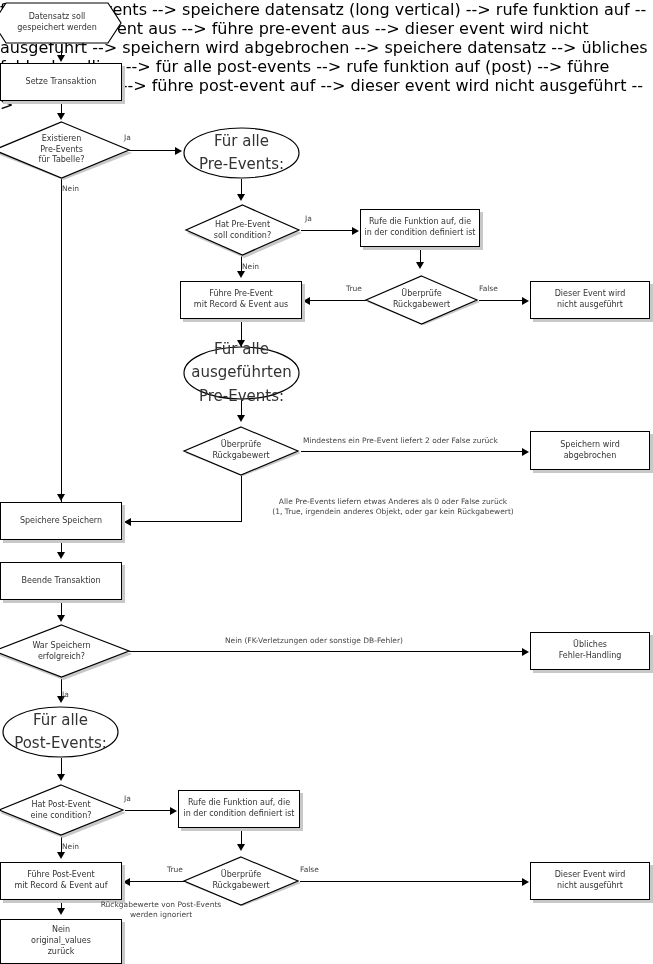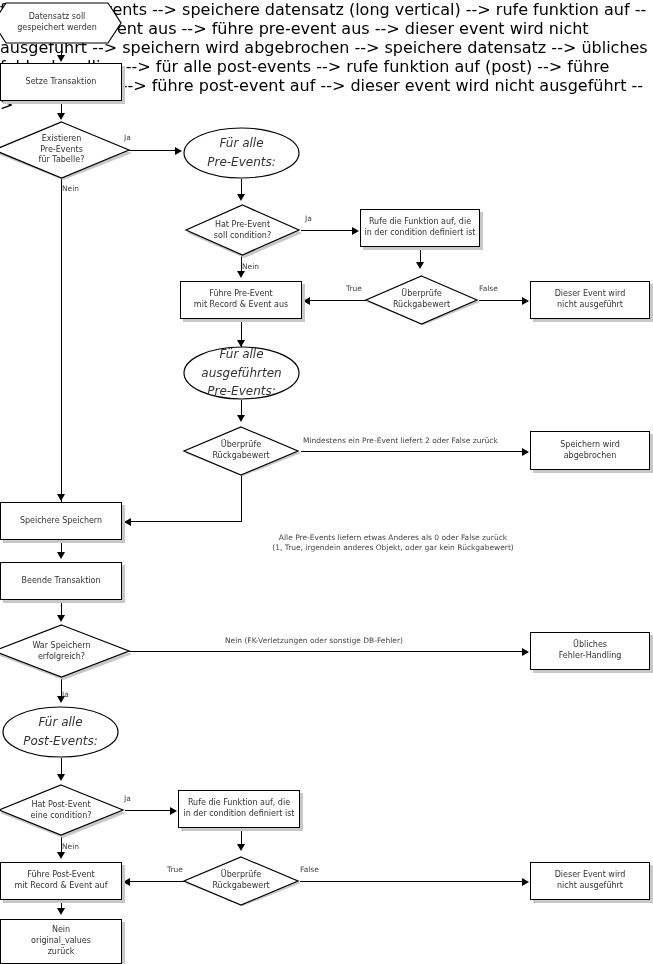--- a/index.html
+++ b/index.html
@@ -53,21 +53,21 @@
     z-index: -1;
   }
   .hex .lbl, .dia .lbl, .ell .lbl {
     position: relative;
     z-index: 1;
   }
   
   .dia { background: transparent; border: none; }
   
   .ell { background: transparent; border: none; }
-  .ell .lbl { font-size: 12px; line-height: 1.55; font-style: italic; }
+  .ell .lbl { font-size: 15px; line-height: 1.55; }
 
   
   .edge {
     position: absolute;
     background: #000000;
     z-index: 1;
   }
   .edge.h { height: 1px; }
   .edge.v { width: 1px; }
   .arrow {
@@ -345,21 +345,21 @@
 
    speichern wird abgebrochen --&gt;
   <div class="edge h" style="left:301px; top:451px; width:223px;"></div>
   <div class="arrow right" style="left:522px; top:448px;"></div>
   <div class="elabel" style="left:303px; top:436px;">Mindestens ein Pre-Event liefert 2 oder False zurück</div>
 
    speichere datensatz --&gt;
   <div class="edge v" style="left:241px; top:476px; height:45px;"></div>
   <div class="edge h" style="left:131px; top:521px; width:111px;"></div>
   <div class="arrow left" style="left:124px; top:518px;"></div>
-  <div class="elabel ctr" style="left:248px; top:497px; width:290px;margin-top:36px;">Alle Pre-Events liefern etwas Anderes als 0 oder False zurück
+  <div class="elabel ctr" style="left:248px; top:497px; width:290px;">Alle Pre-Events liefern etwas Anderes als 0 oder False zurück
 (1, True, irgendein anderes Objekt, oder gar kein Rückgabewert)</div>
 
   
   <div class="edge v" style="left:61px; top:540px; height:14px;"></div>
   <div class="arrow down" style="left:57px; top:552px;"></div>
 
   
   <div class="edge v" style="left:61px; top:600px; height:18px;"></div>
   <div class="arrow down" style="left:57px; top:615px;"></div>
 
@@ -397,14 +397,16 @@
   <div class="elabel" style="left:167px; top:865px;">True</div>
 
    dieser event wird nicht ausgeführt --&gt;
   <div class="edge h" style="left:300px; top:881px; width:224px;"></div>
   <div class="arrow right" style="left:522px; top:878px;"></div>
   <div class="elabel" style="left:300px; top:865px;">False</div>
 
   
   <div class="edge v" style="left:61px; top:900px; height:12px;"></div>
   <div class="arrow down" style="left:57px; top:908px;"></div>
+  <div class="elabel ctr" style="left:66px; top:900px; width:190px;">Rückgabewerte von Post-Events
+werden ignoriert</div>
 
 </div>
 
 </body></html>

